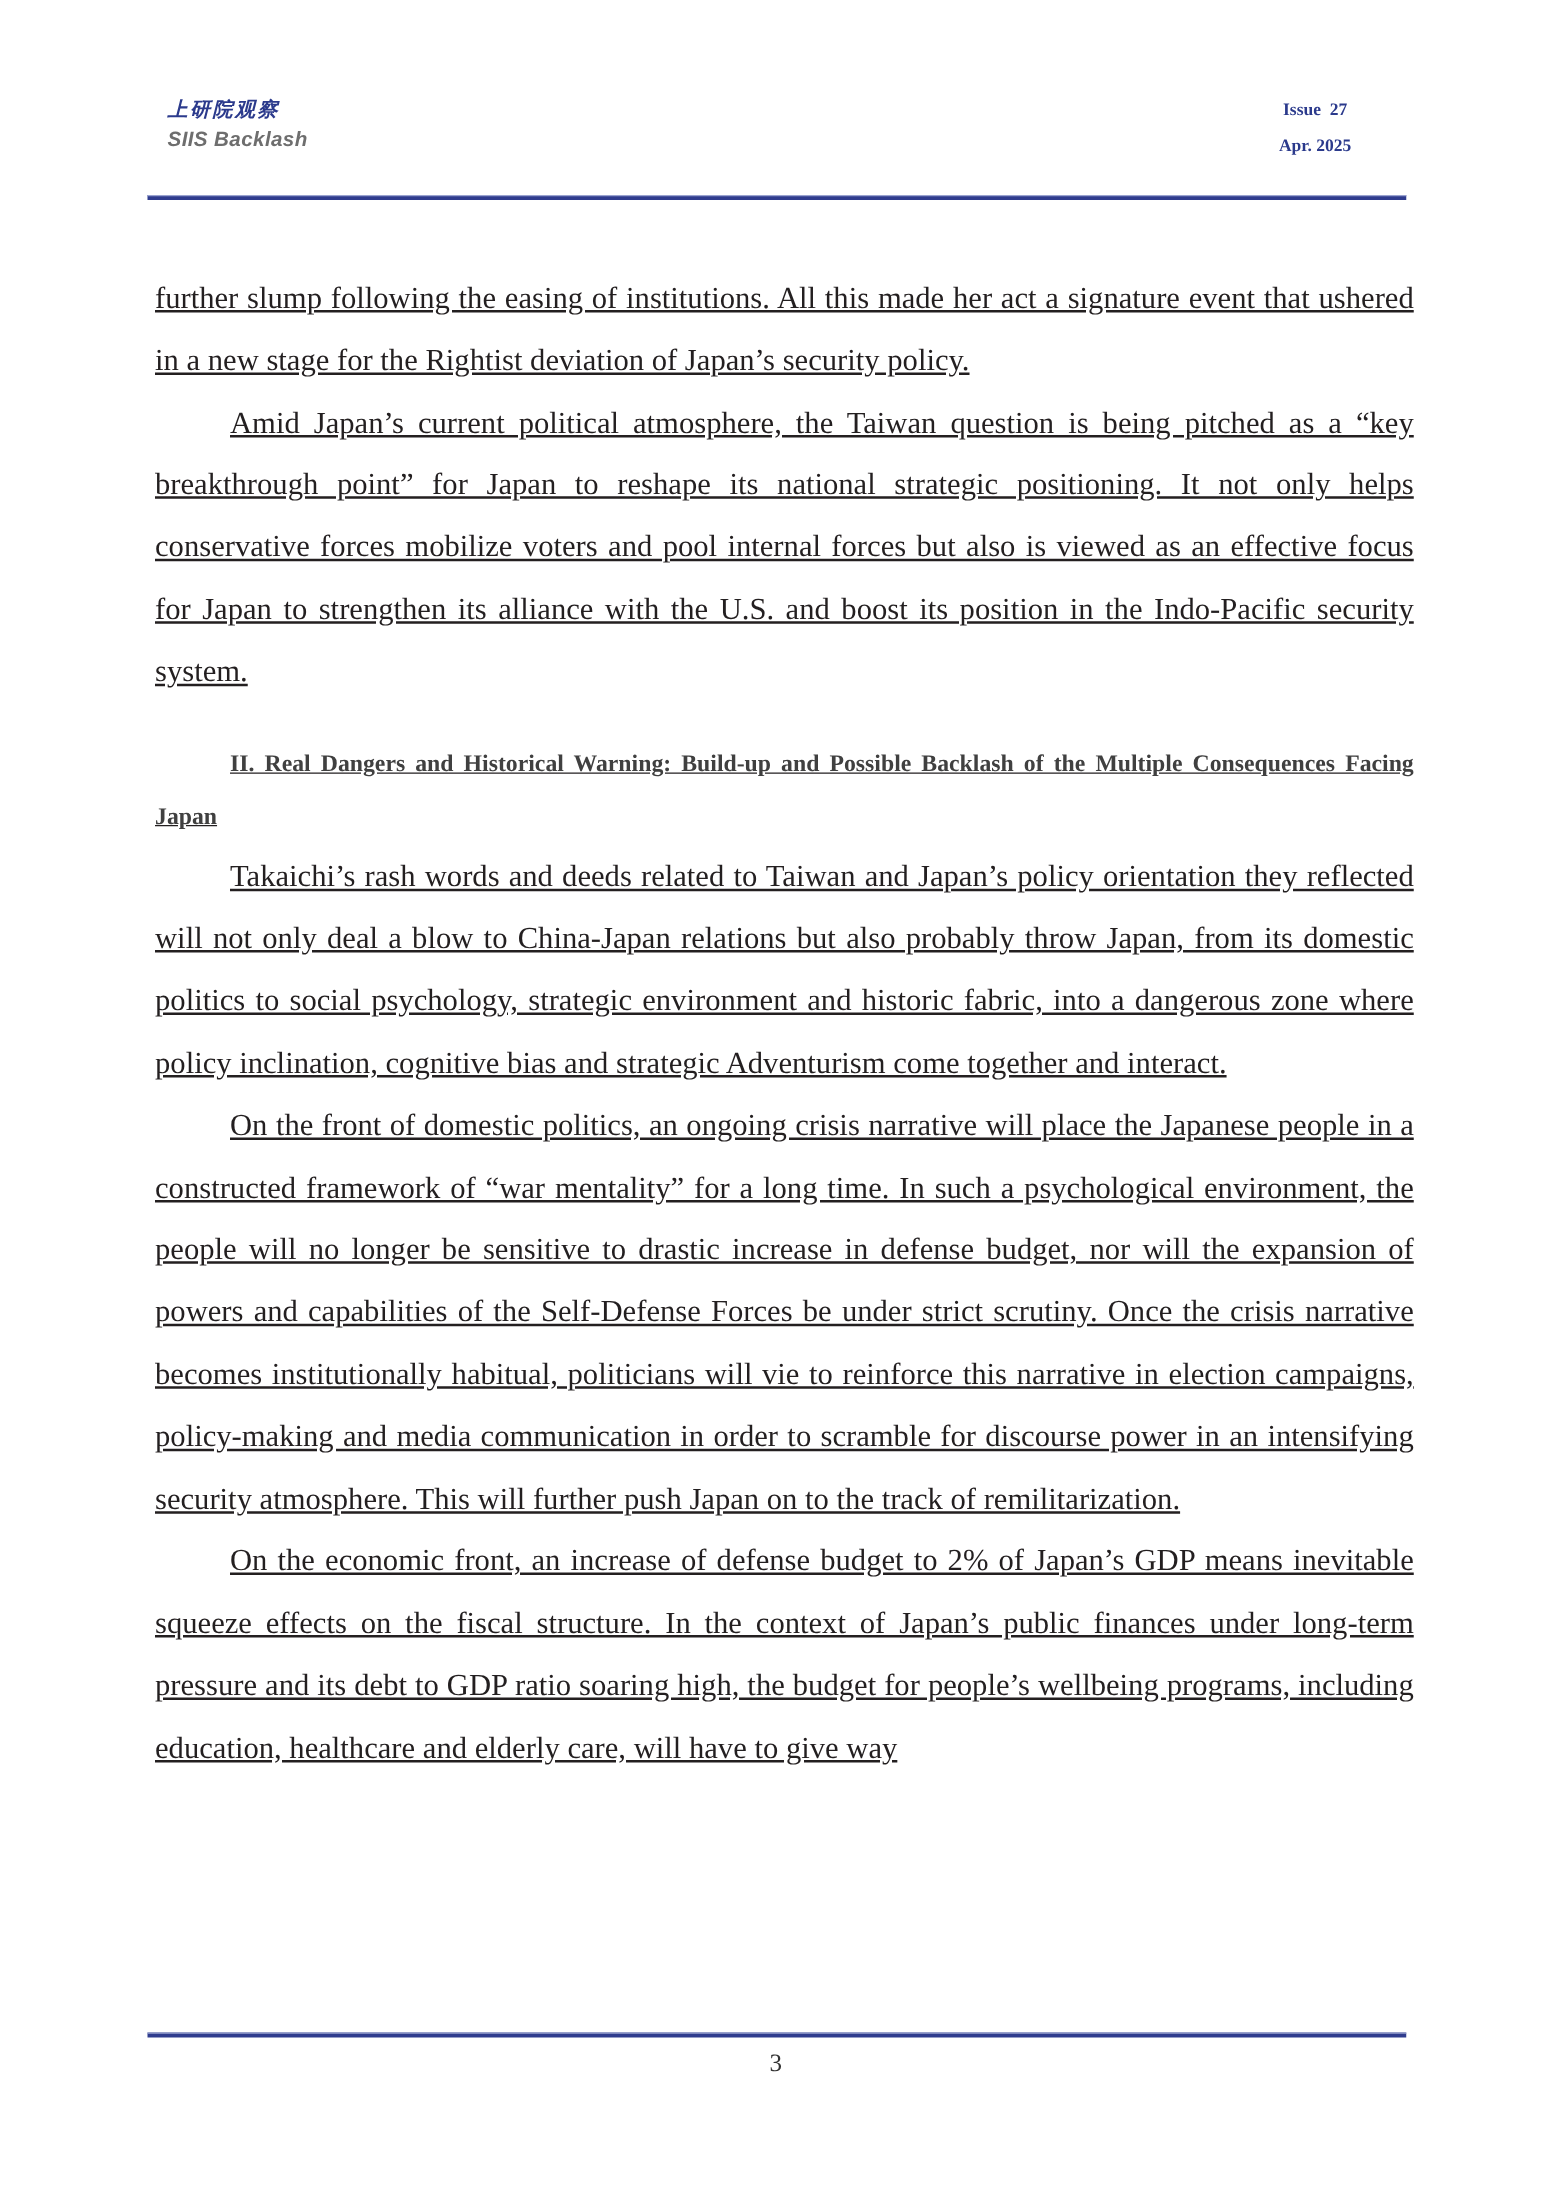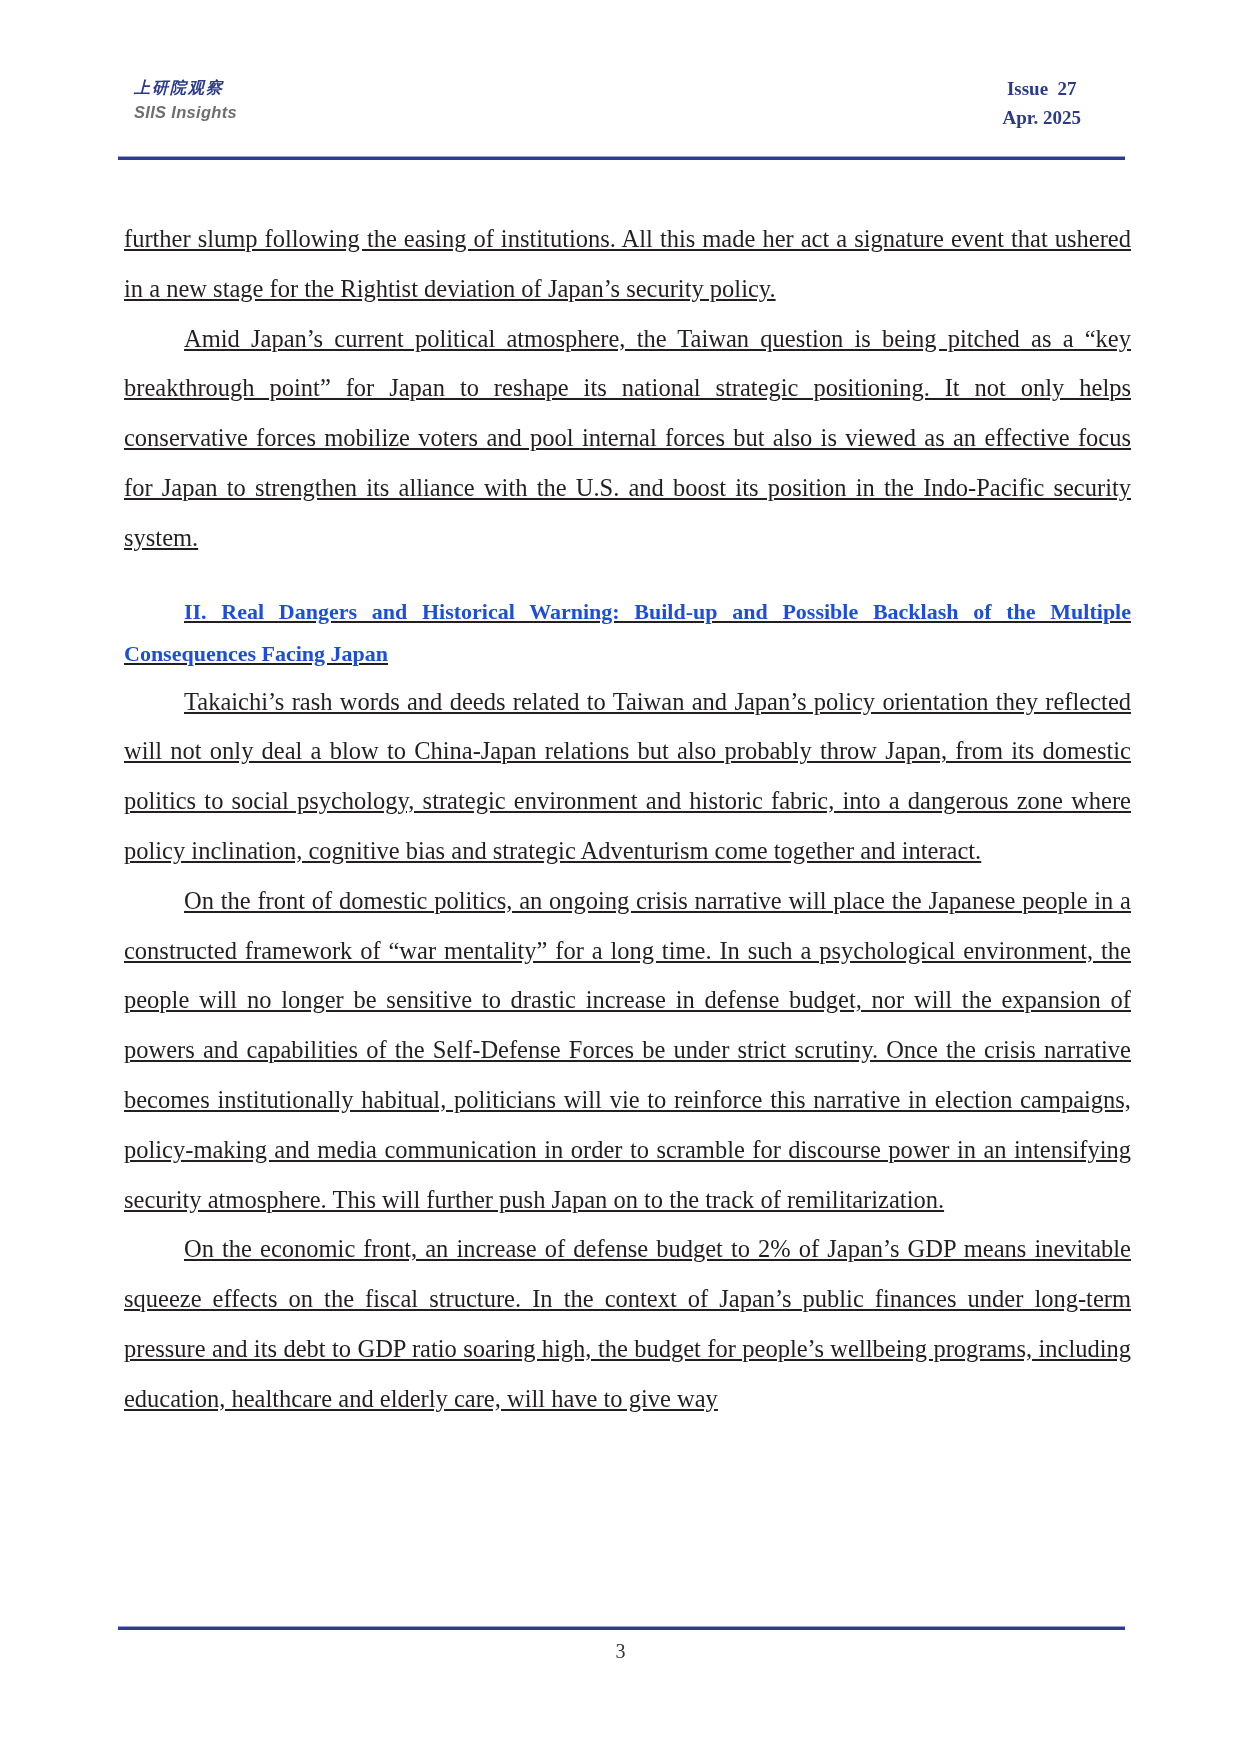--- a/index.html
+++ b/index.html
@@ -3,43 +3,43 @@
 <meta charset="utf-8">
 <style>
   html, body { margin: 0; padding: 0; background: #ffffff; }
   body { width: 1241px; height: 1754px; position: relative; overflow: hidden; }
   .page { position: absolute; left: 0; top: 0; width: 1241px; height: 1754px; background: #fff; }
 
   .logo { position: absolute; left: 134px; top: 74px; }
   .logo-cn { font-family: "DejaVu Serif", serif; font-style: italic; font-weight: bold; font-size: 16px; color: #2b3a8c; letter-spacing: 2px; line-height: 28px; }
   .logo-en { font-family: "Liberation Sans", sans-serif; font-style: italic; font-weight: bold; font-size: 16.5px; color: #6e6e6e; line-height: 20px; margin-top: 0px; letter-spacing: 0.3px; }
 
-  .issue { position: absolute; right: 160px; top: 74px; text-align: center; font-family: "Liberation Serif", serif; font-weight: bold; color: #2b3a8c; font-size: 19px; line-height: 29px; }
+  .issue { position: absolute; right: 160px; top: 74px; text-align: center; font-family: "Liberation Serif", serif; font-weight: bold; color: #2b3a8c; font-size: 14px; line-height: 29px; }
   .issue span { display: block; }
 
   .rule { position: absolute; left: 118px; width: 1007px; height: 3px; background: #2f3c8e; border-top: 1px solid #9aa3d0; }
   .rule.top { top: 156px; }
   .rule.bottom { top: 1626px; }
 
   .content { position: absolute; left: 124px; top: 214px; width: 1007px; font-family: "Liberation Serif", serif; font-size: 24.5px; color: #231f20; line-height: 49.8px; text-decoration: underline; }
   .content p { margin: 0; text-align: justify; }
   .content p.indent { text-indent: 60px; }
   .content p.gap-after { margin-bottom: 28px; }
-  .heading { font-family: "Liberation Serif", serif; font-weight: bold; color: #1d4ed8; font-size: 22px; line-height: 42px; text-indent: 60px; text-align: justify; margin: 0 0 2px 0; }
+  .heading { font-family: "Liberation Serif", serif; font-weight: bold; color: #404040; font-size: 19px; line-height: 42px; text-indent: 60px; text-align: justify; margin: 0 0 2px 0; }
 
   .page-num { position: absolute; left: 0; width: 1241px; top: 1640px; text-align: center; font-family: "Liberation Serif", serif; font-size: 20px; color: #333; }
 </style>
 </head>
 <body>
 
 <div class="page">
 
   <div class="logo">
     <div class="logo-cn">上研院观察</div>
-    <div class="logo-en">SIIS Insights</div>
+    <div class="logo-en">SIIS Backlash</div>
   </div>
 
   <div class="issue">
     <span style="white-space:pre;">Issue  27</span>
     <span>Apr. 2025</span>
   </div>
 
   <div class="rule top"></div>
 
   <div class="content">

